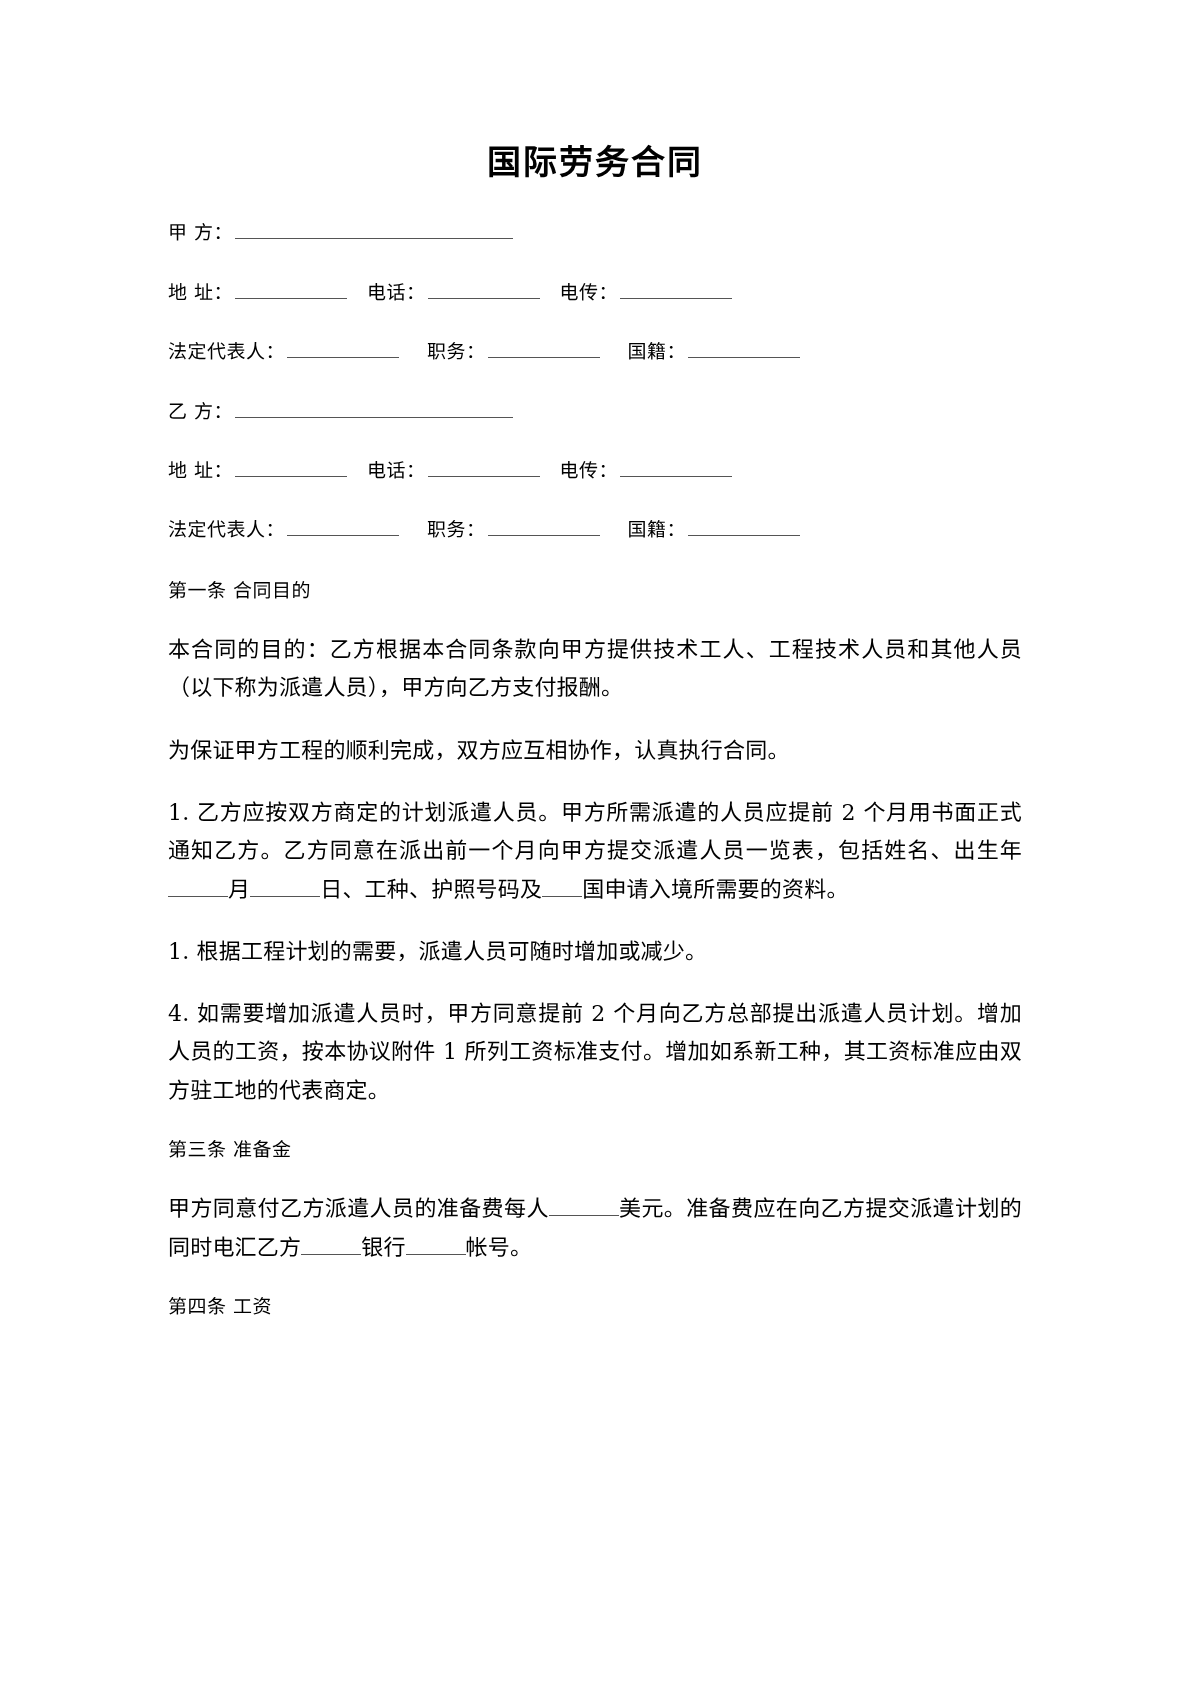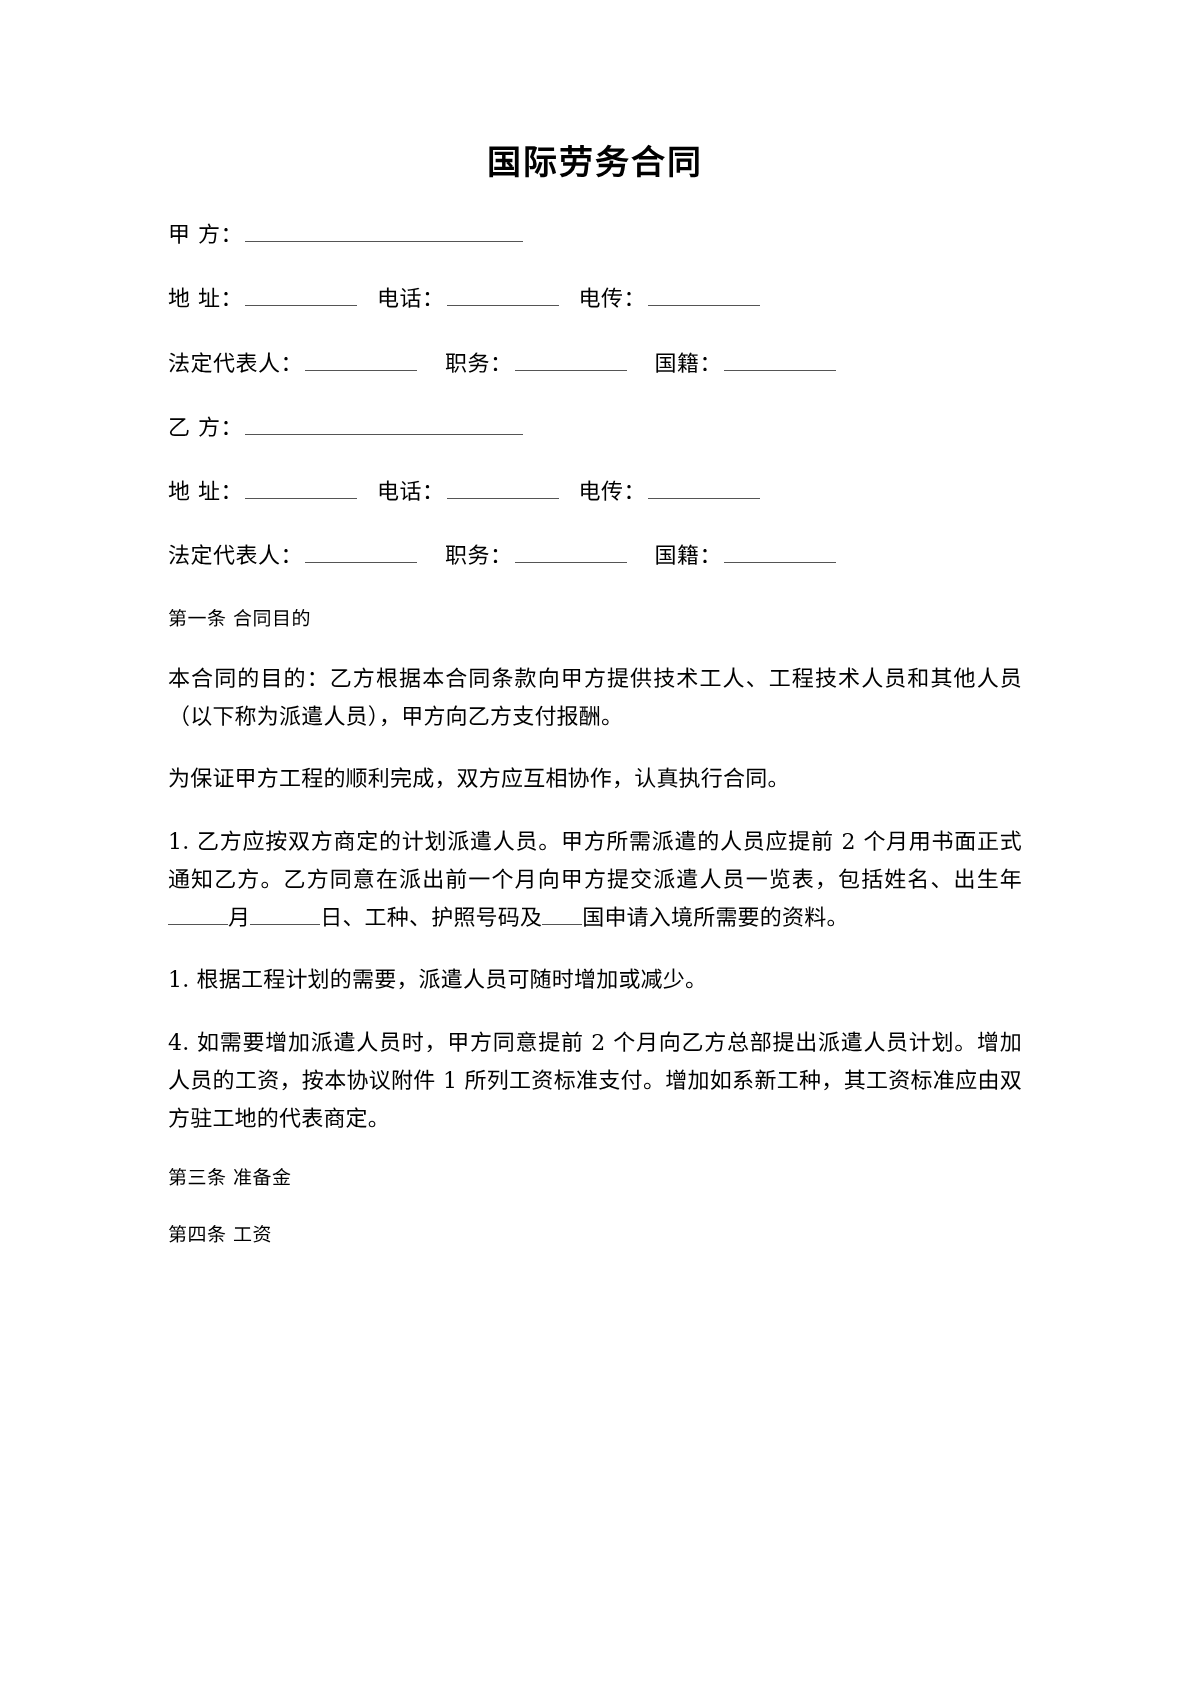--- a/index.html
+++ b/index.html
@@ -25,21 +25,21 @@
   .doc-title {
     font-family: "DejaVu Sans", "Liberation Sans", sans-serif;
     font-size: 34px;
     font-weight: bold;
     text-align: center;
     letter-spacing: 2px;
     margin: 0 0 34px 0;
     line-height: 1.3;
   }
   .field-line {
-    font-size: 22px;
+    font-size: 19px;
     line-height: 1.55;
     margin: 0 0 30px 0;
     white-space: nowrap;
   }
   .field-label {
     letter-spacing: 0.5px;
   }
   .blank {
     display: inline-block;
     border-bottom: 1px solid #555;
@@ -113,16 +113,17 @@
   <p class="para">为保证甲方工程的顺利完成，双方应互相协作，认真执行合同。</p>
 
 
   <p class="para"><span>1. 乙方应按双方商定的计划派遣人员。甲方所需派遣的人员应提前 2 个月用书面正式通知乙方。乙方同意在派出前一个月向甲方提交派遣人员一览表，包括姓名、出生年</span><span class="inl-blank ib-60"></span><span>月</span><span class="inl-blank ib-70"></span><span>日、工种、护照号码及</span><span class="inl-blank ib-40"></span><span>国申请入境所需要的资料。</span></p>
 
 
   <p class="para">1. 根据工程计划的需要，派遣人员可随时增加或减少。</p>
   <p class="para">4. 如需要增加派遣人员时，甲方同意提前 2 个月向乙方总部提出派遣人员计划。增加人员的工资，按本协议附件 1 所列工资标准支付。增加如系新工种，其工资标准应由双方驻工地的代表商定。</p>
 
   <p class="section-heading">第三条 准备金</p>
+  <p class="para"><span>甲方同意付乙方派遣人员的准备费每人</span><span class="inl-blank ib-70"></span><span>美元。准备费应在向乙方提交派遣计划的同时电汇乙方</span><span class="inl-blank ib-60"></span><span>银行</span><span class="inl-blank ib-60"></span><span>帐号。</span></p>
 
   <p class="section-heading">第四条 工资</p>
 
 </div>
 
 </body></html>

